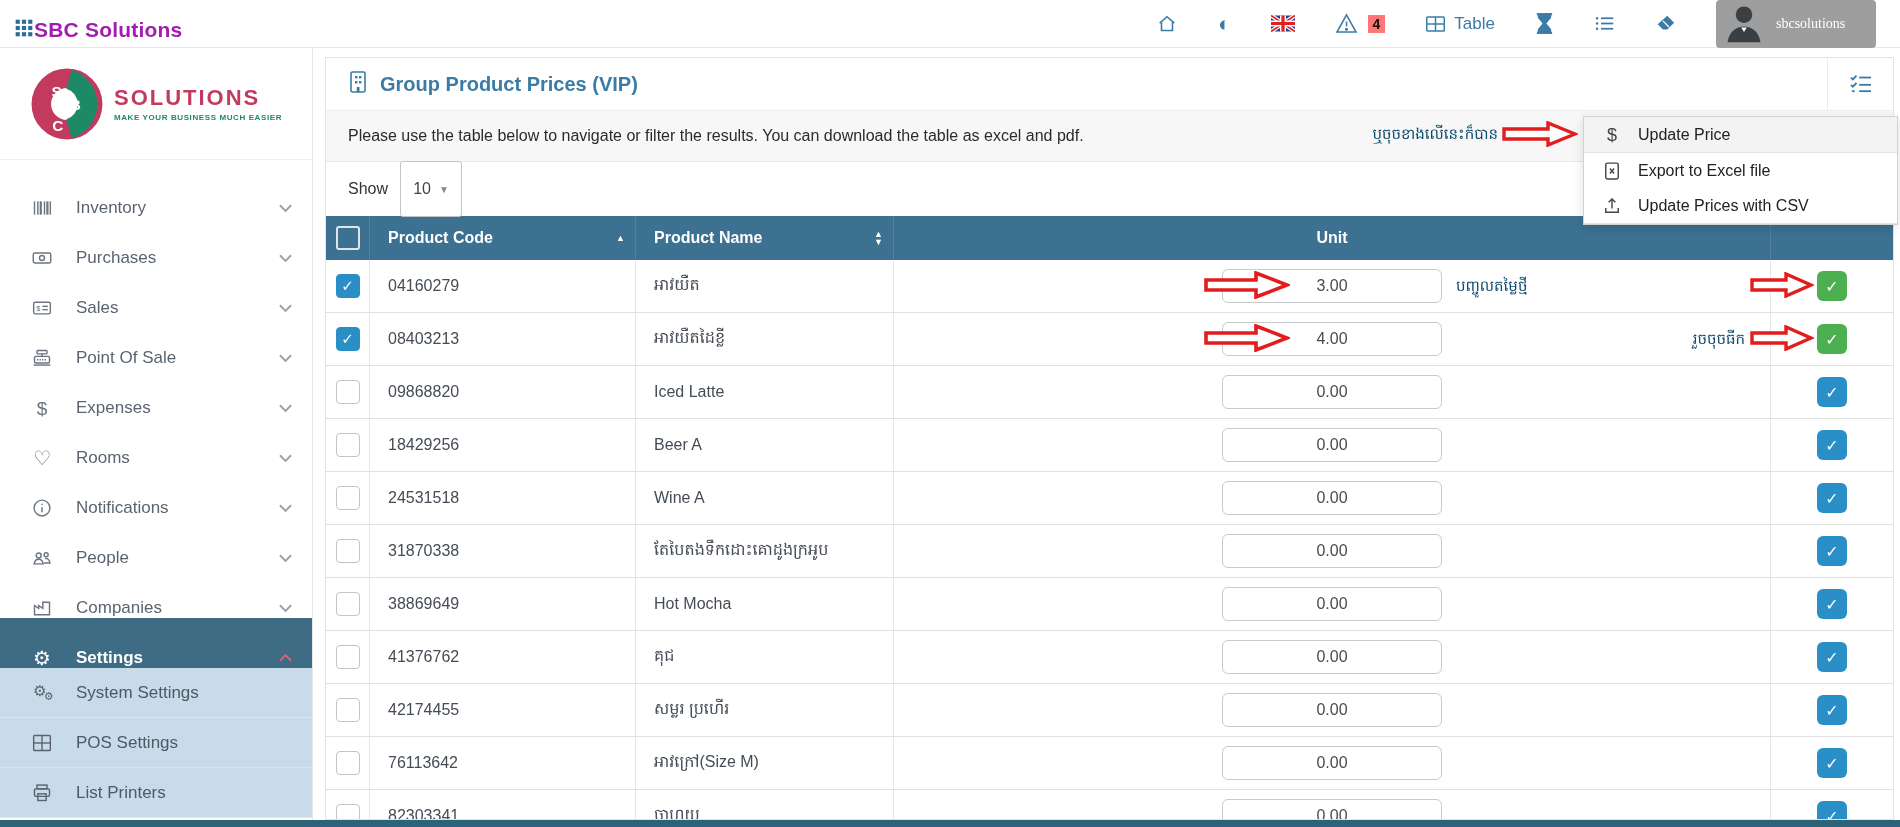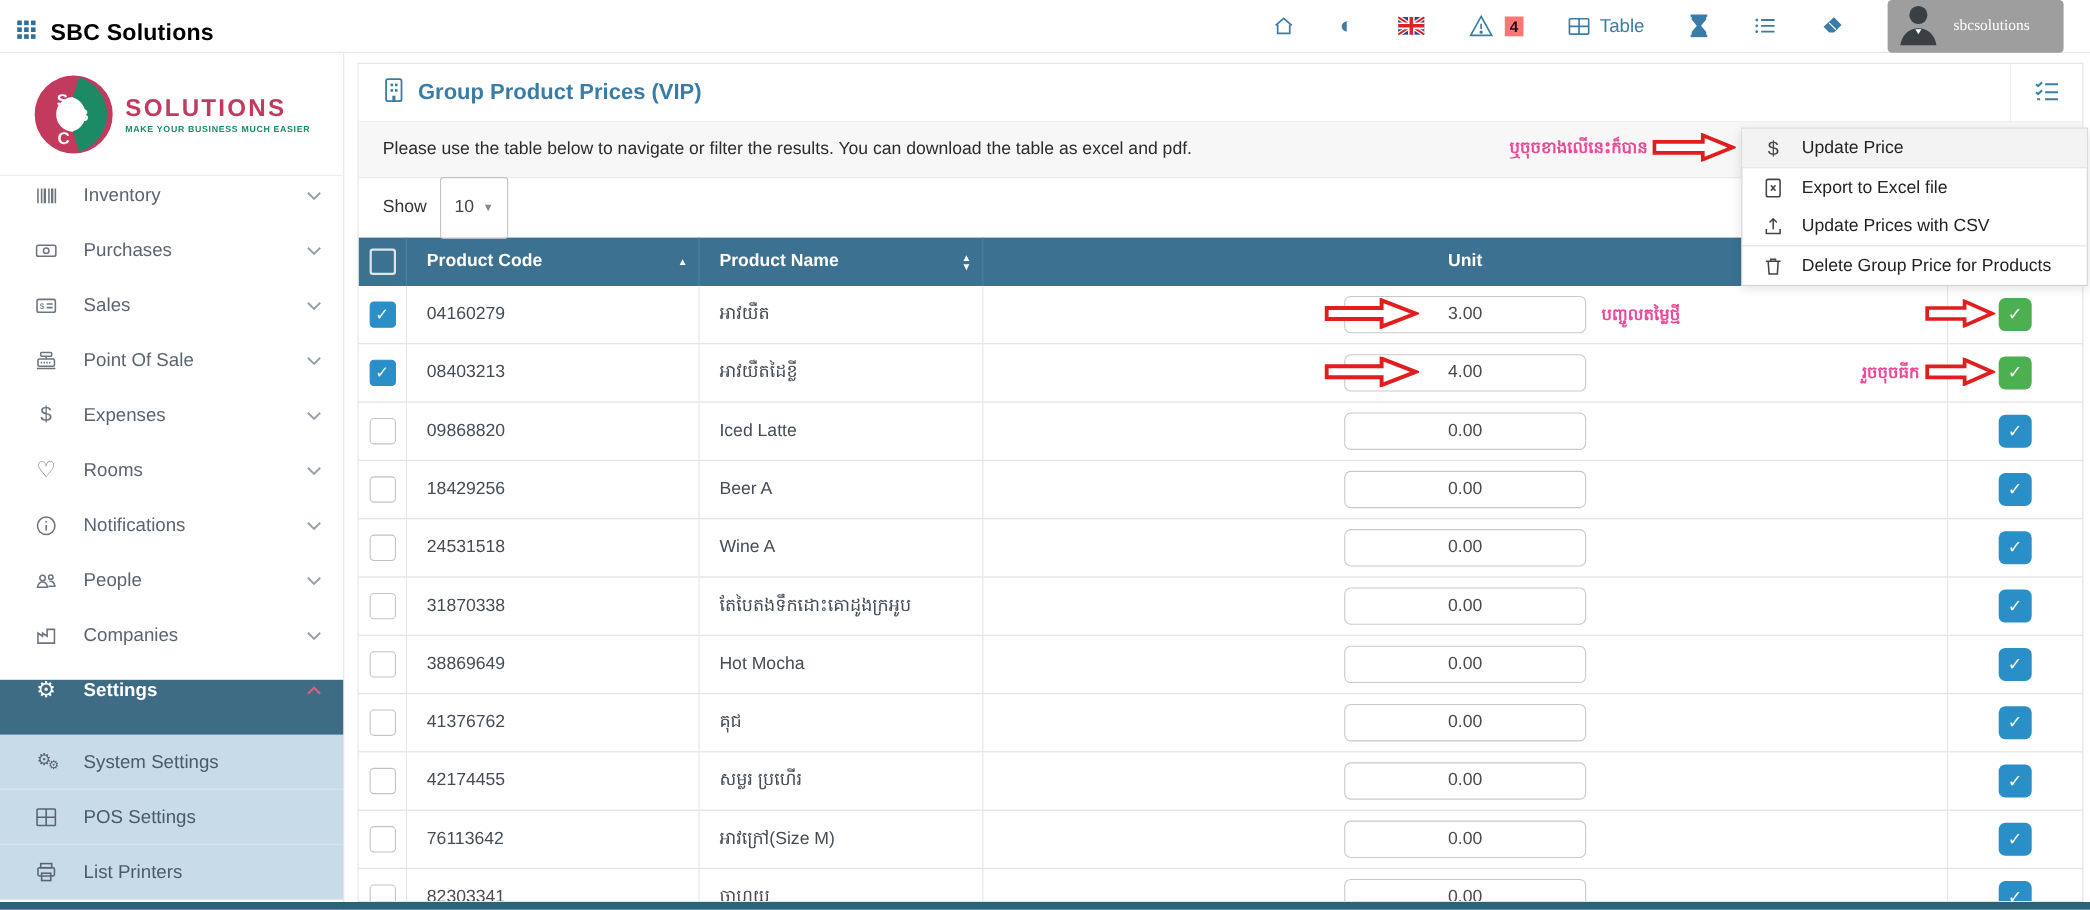--- a/index.html
+++ b/index.html
@@ -2,42 +2,42 @@
 <html><head>
 <meta charset="utf-8">
 <style>
   * { margin:0; padding:0; box-sizing:border-box; }
   html,body { width:1900px; height:827px; overflow:hidden; background:#fff;
               font-family:"Liberation Sans","DejaVu Sans",sans-serif; }
 
   
   .topbar { position:absolute; left:0; top:0; width:1900px; height:48px; background:#fff;
             border-bottom:1px solid #e7e7e7; display:flex; align-items:center; z-index:40; }
-  .brand { display:flex; align-items:center; gap:12px; padding-left:14px; color:#000000;margin-top:12px; }
+  .brand { display:flex; align-items:center; gap:0; padding-left:14px; color:#a21caf;margin-top:12px; }
   .brand .brand-name { font-size:21px; font-weight:bold; letter-spacing:.2px; }
   .top-icons { margin-left:auto; display:flex; align-items:center; gap:40px; color:#3a7ca5; padding-right:24px; }
   .tico { display:flex; align-items:center; gap:8px; font-size:17px; color:#3a7ca5; cursor:pointer; }
   .tico svg { display:block; }
   .glyph { font-size:21px; line-height:1; }
   .warn-wrap { position:relative; display:flex; align-items:center; }
   .warn-badge { background:#ff7676; color:#111; font-weight:bold; font-size:14px;
                 padding:1px 5px; margin-left:2px; }
   .avatar-box { height:48px; min-width:160px; background:#9e9e9e; border-radius:4px;
                 display:flex; align-items:center; gap:10px; padding:0 14px 0 6px;font-family:Liberation Serif, serif; }
   .avatar-box .uname { color:#fff; font-size:14px; }
 
   
   .sidebar { position:absolute; left:0; top:48px; width:313px; height:779px; background:#fff;
              border-right:1px solid #e7e7e7; }
   .logo-blk { height:112px; display:flex; align-items:center; justify-content:center; gap:10px;
               border-bottom:1px solid #eee; }
   .logo-text .lt1 { color:#c23b5f; font-weight:bold; font-size:22px; letter-spacing:2px; }
   .logo-text .lt2 { color:#1d8a66; font-weight:bold; font-size:8px; letter-spacing:.6px; margin-top:2px; }
   .side-list { padding-top:8px; }
-  .side-item { height:50px; display:flex; align-items:flex-start; gap:22px; padding:0 20px 0 30px;
+  .side-item { height:50px; display:flex; align-items:flex-end; gap:22px; padding:0 20px 0 30px;
                color:#5a6470; font-size:17px; cursor:pointer; }
   .side-item .sicon { width:24px; display:flex; justify-content:center; color:#6b7480; }
   .side-item .chev { margin-left:auto; color:#97a0ab; }
   .side-item.active { background:#3e6c84; color:#fff; font-weight:bold; }
   .side-item.active .sicon { color:#fff; }
   .side-item.active .chev { color:#e0607a; transform:rotate(180deg); }
   .sub-list { background:#c7dbe9; }
   .sub-item { height:50px; display:flex; align-items:center; gap:22px; padding:0 30px;
               color:#4c5a66; font-size:17px; border-bottom:1px solid #d8e6f0; cursor:pointer; }
   .sub-item .sicon { width:24px; display:flex; justify-content:center; color:#5a6470; }
@@ -88,21 +88,21 @@
   
   .dropdown { position:absolute; left:1583px; top:116px; width:315px; background:#fff;
               border:1px solid #d2d2d2; box-shadow:0 3px 10px rgba(0,0,0,.12); z-index:50; }
   .dd-item { display:flex; align-items:center; gap:16px; padding:8px 18px; font-size:16px; color:#222;
              cursor:pointer; height:35px; }
   .dd-item .dicon { width:20px; display:flex; justify-content:center; color:#444; }
   .dd-item.hl { background:#f3f3f3; }
   .dd-sep { border-top:1px solid #e2e2e2; }
 
   
-  .anno { position:absolute; color:#ec4899; font-size:15px; font-weight:bold; z-index:60; white-space:nowrap; }
+  .anno { position:absolute; color:#0c4a6e; font-size:15px; font-weight:normal; z-index:60; white-space:nowrap; }
   .arrow-svg { position:absolute; z-index:60; }
 
   
   .bottom-strip { position:absolute; left:0; top:820px; width:1900px; height:7px; background:#2c6378; z-index:70; }
 
   .txt { line-height:1; }
 </style>
 </head>
 <body>
 
@@ -681,30 +681,20 @@
     <span class="dicon">
         <svg width="20" height="20" viewBox="0 0 24 24" fill="none" stroke="currentColor" stroke-width="1.7">
           <line x1="12" y1="15" x2="12" y2="4"></line>
           <path d="M8 7.5L12 3.5l4 4"></path>
           <path d="M4.5 14.5v5h15v-5"></path>
         </svg>
       </span>
     <span class="dlabel">Update Prices with CSV</span>
   </div>
 <div class="dd-sep"></div>
-  <div class="dd-item">
-    <span class="dicon">
-        <svg width="20" height="20" viewBox="0 0 24 24" fill="none" stroke="currentColor" stroke-width="1.7">
-          <path d="M4 6.5h16"></path>
-          <path d="M9.5 6.5v-2h5v2"></path>
-          <path d="M6.5 6.5l1 14h9l1-14"></path>
-        </svg>
-      </span>
-    <span class="dlabel">Delete Group Price for Products</span>
-  </div>
 </div>
 
 <div class="anno" style="top:124px; left:1280px; width:218px; text-align:right;">ឬចុចខាងលើនេះក៏បាន</div>
 <svg class="arrow-svg" style="top:121px; left:1502px;" width="76" height="26" viewBox="0 0 76 26">
   <polygon points="2,8 46,8 46,2 73,13 46,24 46,18 2,18" fill="#fff" stroke="#e11d1d" stroke-width="3.4"></polygon>
 </svg>
 
 <svg class="arrow-svg" style="top:271px; left:1204px;" width="86" height="28" viewBox="0 0 86 28">
   <polygon points="2,9 52,9 52,2 83,14 52,26 52,19 2,19" fill="#fff" stroke="#e11d1d" stroke-width="3.6"></polygon>
 </svg>

